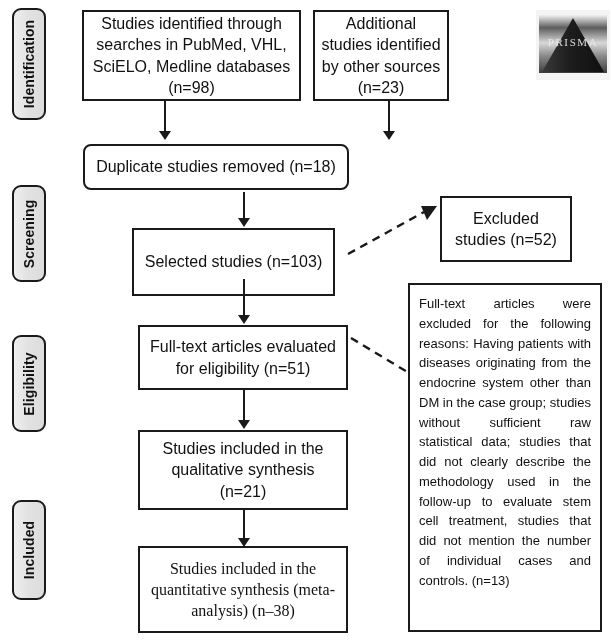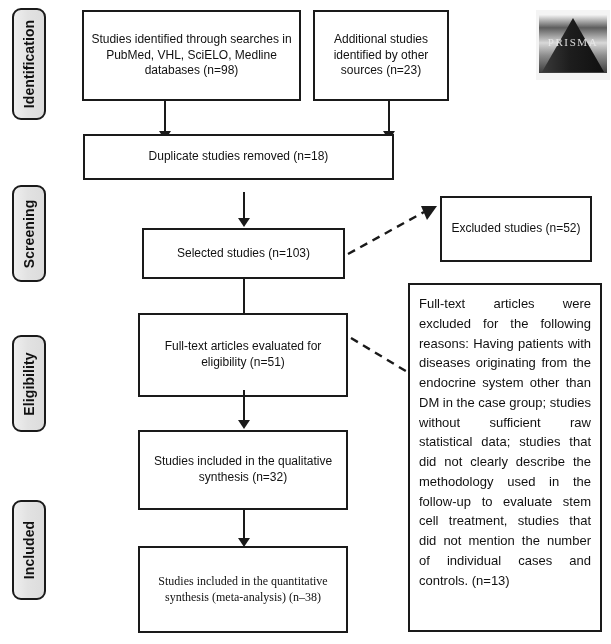--- a/index.html
+++ b/index.html
@@ -31,21 +31,21 @@
   }
 
   
   .box{
     position:absolute;
     border:2px solid #1a1a1a;
     background:#ffffff;
     box-sizing:border-box;
     display:flex;align-items:center;justify-content:center;
     text-align:center;
-    font-size:12px;
+    font-size:16px;
     line-height:1.33;
     padding:3px 6px;
   }
   .box .inner{display:block;width:100%;}
   .box.justify{
     text-align:justify;
     text-align-last:left;
     align-items:flex-start;
     font-size:13px;
     line-height:1.52;
@@ -116,61 +116,61 @@
       <text x="37" y="36" font-family="'Liberation Serif','DejaVu Serif',serif" font-size="11" letter-spacing="1.6" text-anchor="middle" fill="#e9e9e9" opacity="0.92">PRISMA</text>
     </svg>
   </div>
 
   <div class="vline" style="left:164px;top:101px;height:33px;"></div>
   <div class="arrowhead" style="left:159px;top:131px;"></div>
 
   <div class="vline" style="left:388px;top:101px;height:33px;"></div>
   <div class="arrowhead" style="left:383px;top:131px;"></div>
 
-  <div class="box" style="left:83px;top:134px;width:311px;height:46px;">
+  <div class="box" style="left:83px;top:144px;width:266px;height:46px;border-radius:8px;">
     <span class="inner">Duplicate studies removed (n=18)</span>
   </div>
 
   <div class="vline" style="left:243px;top:192px;height:28px;"></div>
   <div class="arrowhead" style="left:238px;top:218px;"></div>
 
-  <div class="box" style="left:142px;top:228px;width:203px;height:51px;">
+  <div class="box" style="left:132px;top:228px;width:203px;height:68px;">
     <span class="inner">Selected studies (n=103)</span>
   </div>
 
   <svg class="dashed" style="left:345px;top:196px;width:110px;height:66px;" width="110" height="66" viewBox="0 0 110 66">
     <line x1="3" y1="58" x2="79" y2="16" stroke="#1a1a1a" stroke-width="2.4" stroke-dasharray="8,6"></line>
     <polygon points="92,10 76,10 82,24" fill="#1a1a1a"></polygon>
   </svg>
 
-  <div class="box" style="left:440px;top:196px;width:152px;height:66px;">
+  <div class="box" style="left:440px;top:196px;width:132px;height:66px;">
     <span class="inner">Excluded studies (n=52)</span>
   </div>
 
   <div class="vline" style="left:243px;top:279px;height:38px;"></div>
   <div class="arrowhead" style="left:238px;top:315px;"></div>
 
-  <div class="box" style="left:138px;top:313px;width:210px;height:84px;">
+  <div class="box" style="left:138px;top:325px;width:210px;height:65px;">
     <span class="inner">Full-text articles evaluated for eligibility (n=51)</span>
   </div>
 
   <svg class="dashed" style="left:348px;top:330px;width:110px;height:70px;" width="110" height="70" viewBox="0 0 110 70">
     <line x1="3" y1="8" x2="66" y2="46" stroke="#1a1a1a" stroke-width="2.4" stroke-dasharray="8,6"></line>
     <polygon points="80,58 64,44 78,42" fill="#1a1a1a"></polygon>
   </svg>
 
   <div class="box justify" style="left:408px;top:283px;width:194px;height:349px;">
     <span class="inner">Full-text articles were excluded for the following reasons: Having patients with diseases originating from the endocrine system other than DM in the case group; studies without sufficient raw statistical data; studies that did not clearly describe the methodology used in the follow-up to evaluate stem cell treatment, studies that did not mention the number of individual cases and controls. (n=13)</span>
   </div>
 
   <div class="vline" style="left:243px;top:390px;height:32px;"></div>
   <div class="arrowhead" style="left:238px;top:420px;"></div>
 
   <div class="box" style="left:138px;top:430px;width:210px;height:80px;">
-    <span class="inner">Studies included in the qualitative synthesis (n=32)</span>
+    <span class="inner">Studies included in the qualitative synthesis (n=21)</span>
   </div>
 
   <div class="vline" style="left:243px;top:510px;height:30px;"></div>
   <div class="arrowhead" style="left:238px;top:538px;"></div>
 
   <div class="box" style="left:138px;top:546px;width:210px;height:87px;font-family:Liberation Serif, serif;">
     <span class="inner">Studies included in the quantitative synthesis (meta-analysis) (n‒38)</span>
   </div>
 
 </div>

